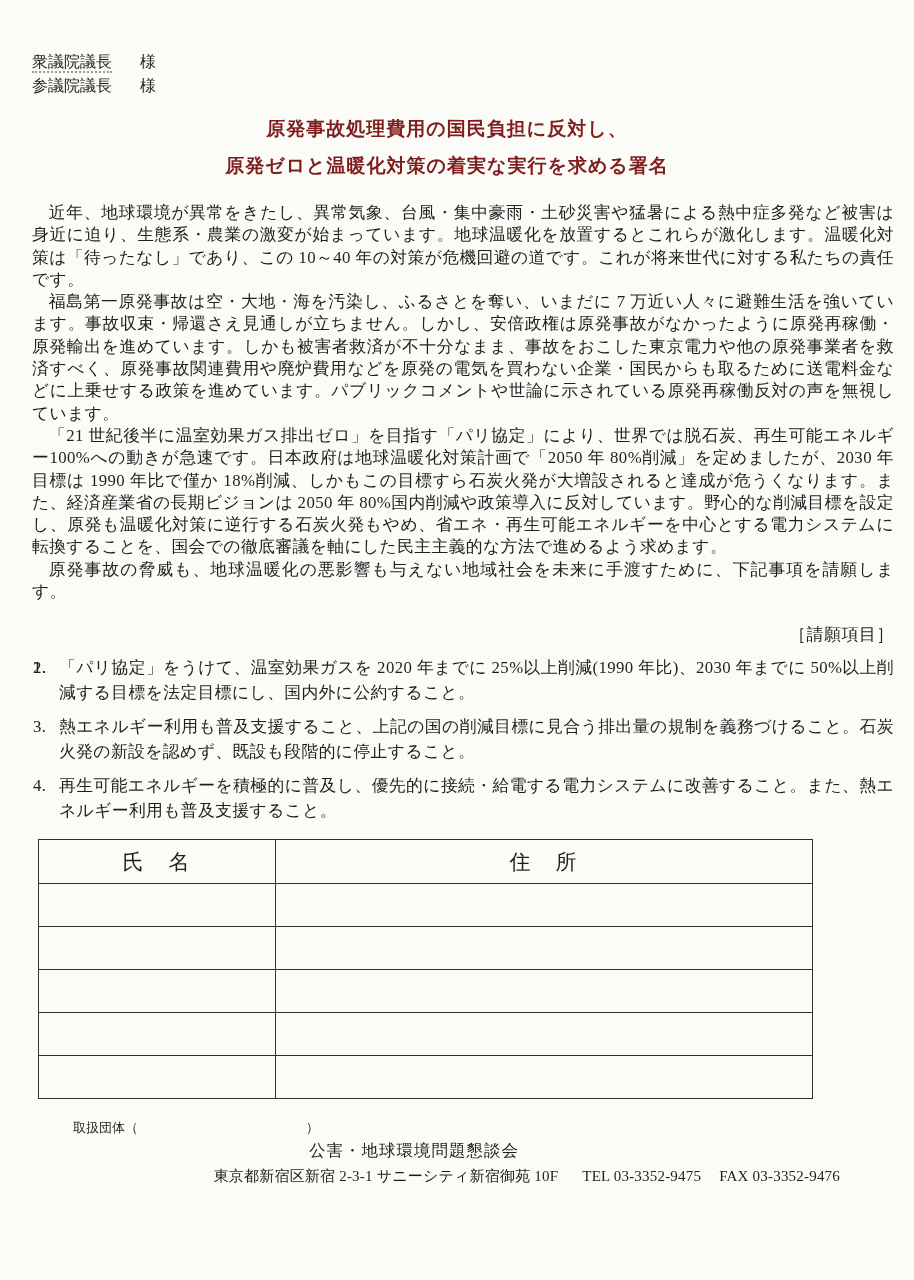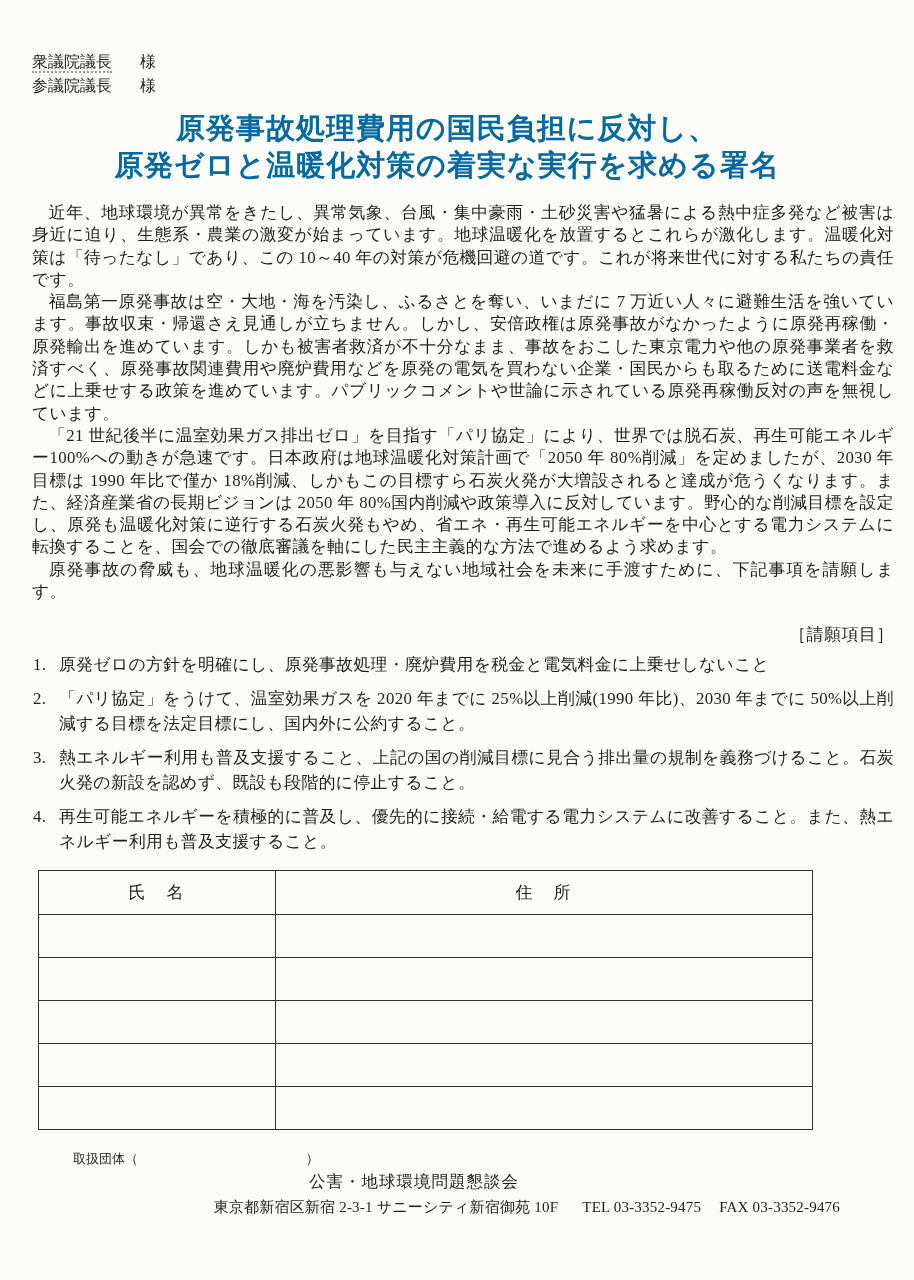--- a/index.html
+++ b/index.html
@@ -23,24 +23,24 @@
   .addr-line { white-space: nowrap; }
   .addr-name.squiggle { border-bottom: 2px dotted #9a9a9a; padding-bottom: 1px; }
   .addr-gap { display: inline-block; width: 28px; }
 
   
   .doc-title {
     margin: 12px 32px 0 0;
     text-align: center;
     font-family: "DejaVu Sans", "Liberation Sans", sans-serif;
     font-weight: bold;
-    font-size: 29px;
+    font-size: 19px;
     line-height: 37px;
     letter-spacing: 1px;
-    color: #0369a1;
+    color: #7f1d1d;
   }
 
   
   .body-text {
     margin-top: 18px;
     font-size: 16.8px;
     line-height: 22.3px;
     letter-spacing: 0.4px;
     text-align: justify;
   }
@@ -76,21 +76,21 @@
     margin: 16px 0 0 6px;
     background: transparent;
   }
   .signature-table th, .signature-table td {
     border: 1.6px solid #2f2f2f;
     padding: 0;
   }
   .signature-table th {
     height: 44px;
     font-weight: normal;
-    font-size: 17px;
+    font-size: 21px;
     letter-spacing: 2px;
     text-align: center;
     vertical-align: middle;
   }
   .signature-table td { height: 43px; }
   .col-name { width: 237px; }
 
   
   .footer-handling { margin: 20px 0 0 41px; font-size: 13px; }
   .paren-gap { display: inline-block; width: 168px; }
@@ -134,21 +134,21 @@
     <p>近年、地球環境が異常をきたし、異常気象、台風・集中豪雨・土砂災害や猛暑による熱中症多発など被害は身近に迫り、生態系・農業の激変が始まっています。地球温暖化を放置するとこれらが激化します。温暖化対策は「待ったなし」であり、この 10～40 年の対策が危機回避の道です。これが将来世代に対する私たちの責任です。</p>
     <p>福島第一原発事故は空・大地・海を汚染し、ふるさとを奪い、いまだに 7 万近い人々に避難生活を強いています。事故収束・帰還さえ見通しが立ちません。しかし、安倍政権は原発事故がなかったように原発再稼働・原発輸出を進めています。しかも被害者救済が不十分なまま、事故をおこした東京電力や他の原発事業者を救済すべく、原発事故関連費用や廃炉費用などを原発の電気を買わない企業・国民からも取るために送電料金などに上乗せする政策を進めています。パブリックコメントや世論に示されている原発再稼働反対の声を無視しています。</p>
     <p>「21 世紀後半に温室効果ガス排出ゼロ」を目指す「パリ協定」により、世界では脱石炭、再生可能エネルギー100%への動きが急速です。日本政府は地球温暖化対策計画で「2050 年 80%削減」を定めましたが、2030 年目標は 1990 年比で僅か 18%削減、しかもこの目標すら石炭火発が大増設されると達成が危うくなります。また、経済産業省の長期ビジョンは 2050 年 80%国内削減や政策導入に反対しています。野心的な削減目標を設定し、原発も温暖化対策に逆行する石炭火発もやめ、省エネ・再生可能エネルギーを中心とする電力システムに転換することを、国会での徹底審議を軸にした民主主義的な方法で進めるよう求めます。</p>
     <p>原発事故の脅威も、地球温暖化の悪影響も与えない地域社会を未来に手渡すために、下記事項を請願します。</p>
   </div>
 
   <div class="petition-heading">［請願項目］</div>
 
   <ol class="petition-items">
     <li>
-      <span class="num">1.</span><span>原発ゼロの方針を明確にし、原発事故処理・廃炉費用を税金と電気料金に上乗せしないこと</span>
+      <span class="num">1.</span>
     </li>
     <li>
       <span class="num">2.</span><span>「パリ協定」をうけて、温室効果ガスを 2020 年までに 25%以上削減(1990 年比)、2030 年までに 50%以上削減する目標を法定目標にし、国内外に公約すること。</span>
     </li>
     <li>
       <span class="num">3.</span><span>熱エネルギー利用も普及支援すること、上記の国の削減目標に見合う排出量の規制を義務づけること。石炭火発の新設を認めず、既設も段階的に停止すること。</span>
     </li>
     <li>
       <span class="num">4.</span><span>再生可能エネルギーを積極的に普及し、優先的に接続・給電する電力システムに改善すること。また、熱エネルギー利用も普及支援すること。</span>
     </li>

